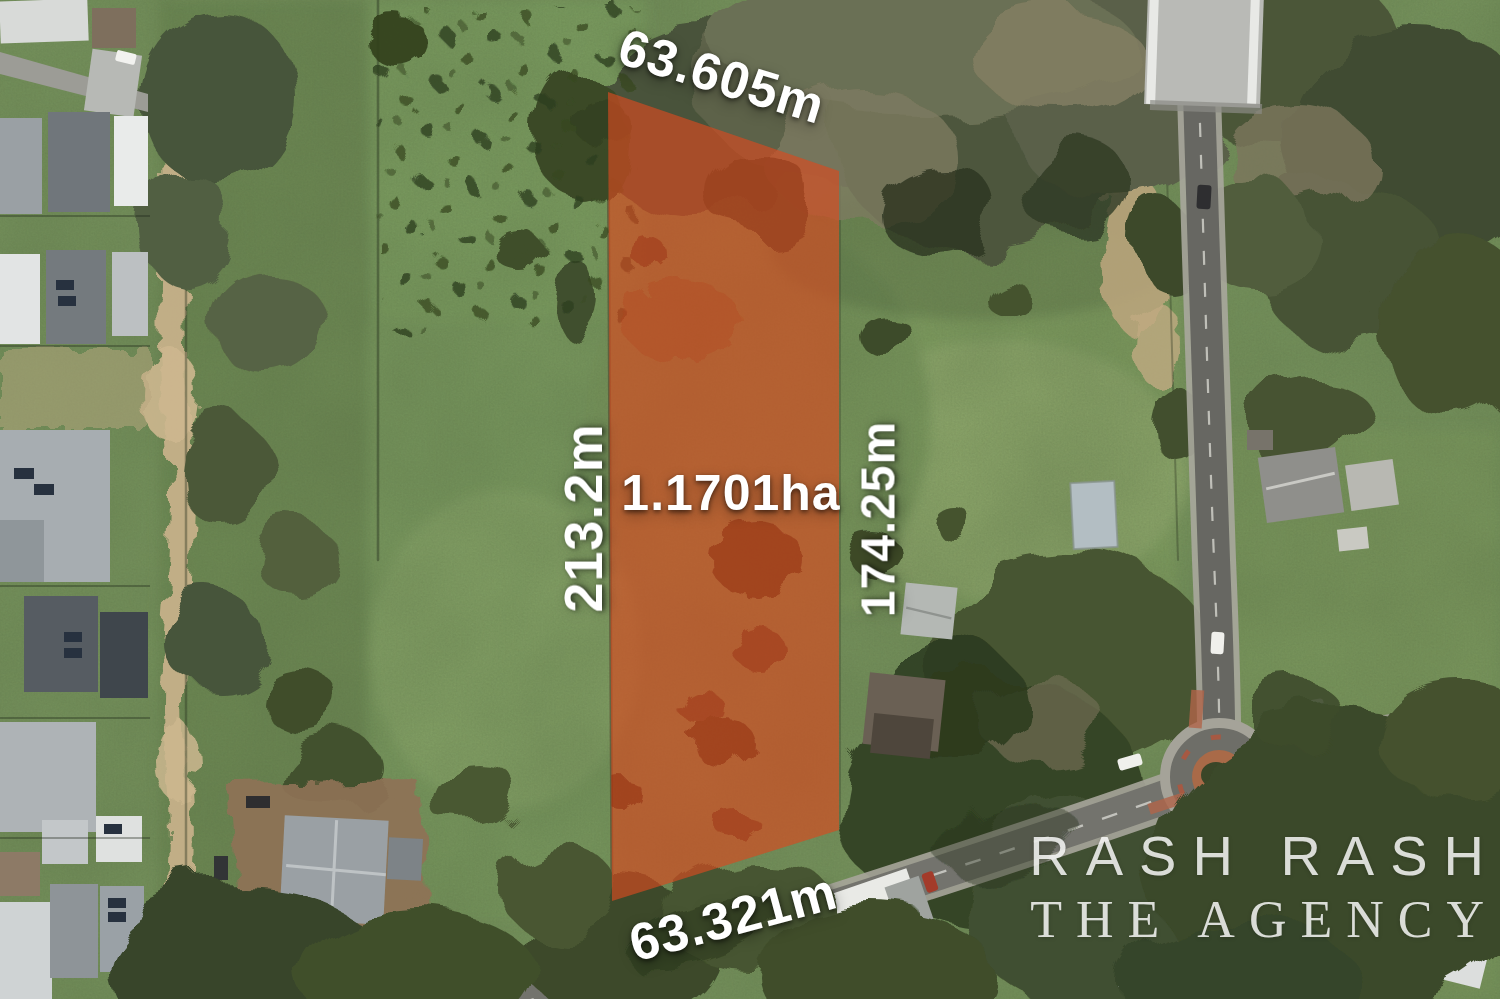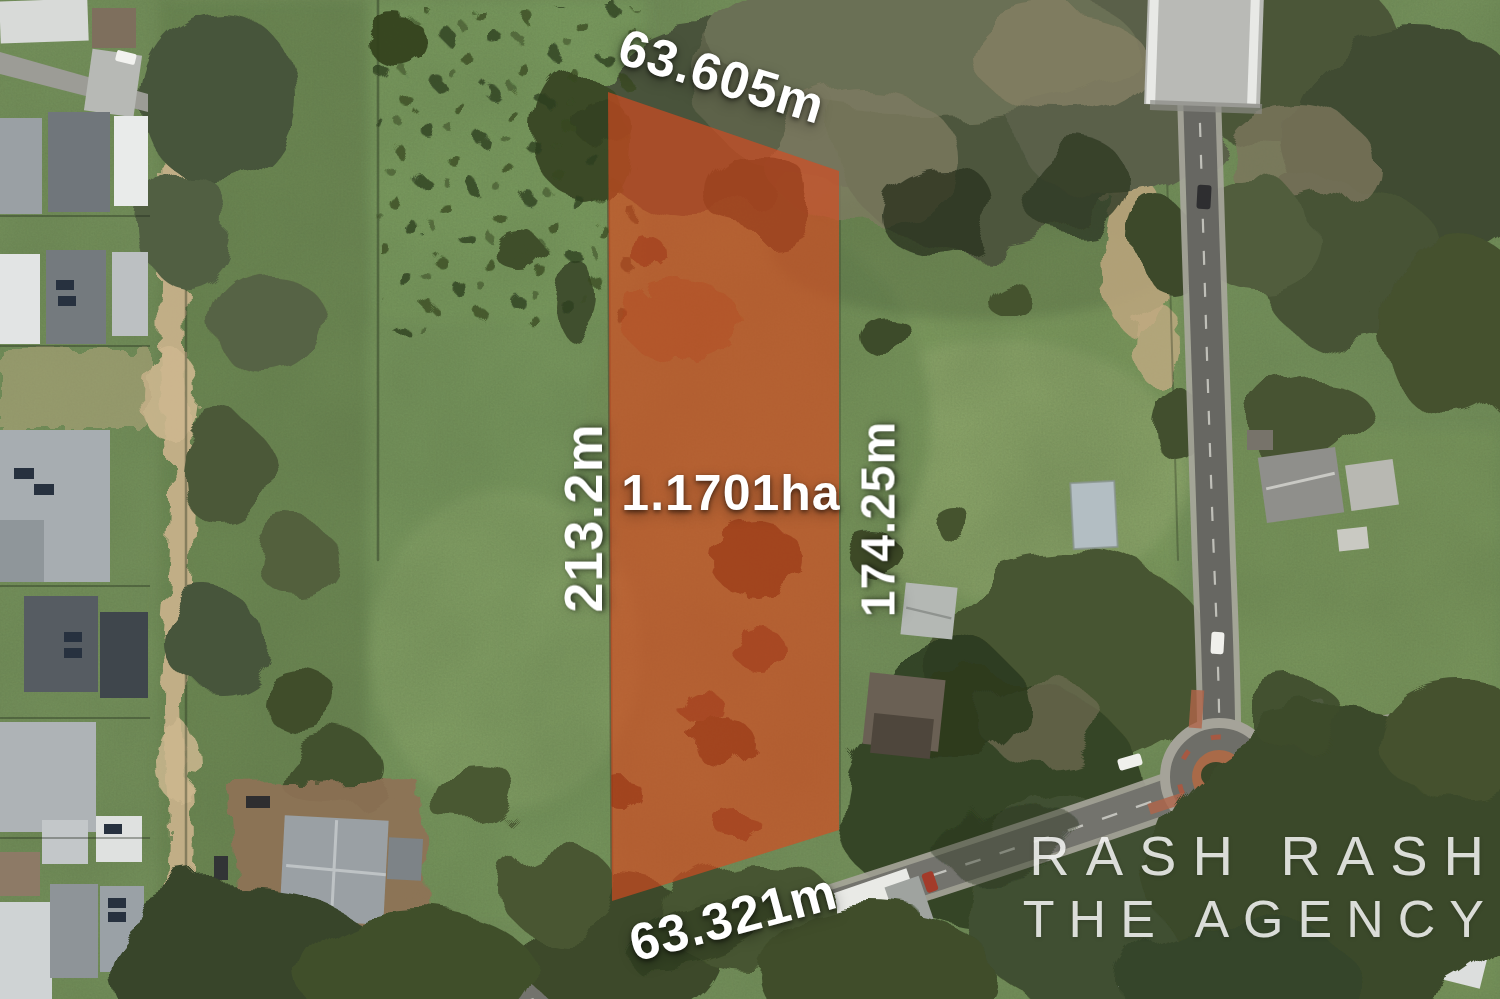--- a/index.html
+++ b/index.html
@@ -11,21 +11,21 @@
     text-shadow:0 2px 5px rgba(0,0,0,.6),0 5px 14px rgba(0,0,0,.35);}
   .dim-top{left:722px;top:76px;font-size:52px;transform:translate(-50%,-50%) rotate(17deg);}
   .dim-bottom{left:733px;top:917px;font-size:52px;transform:translate(-50%,-50%) rotate(-15deg);}
   .dim-left{left:583px;top:518px;font-size:54px;transform:translate(-50%,-50%) rotate(-90deg);}
   .dim-right{left:878px;top:519px;font-size:48px;transform:translate(-50%,-50%) rotate(-90deg);}
   .area-label{left:731px;top:493px;font-size:50px;transform:translate(-50%,-50%);}
   .watermark{position:absolute;right:16px;top:824px;text-align:right;
     color:rgba(255,255,255,.82);font-weight:400;line-height:1.15;
     text-shadow:0 1px 4px rgba(0,0,0,.18);}
   .wm1{font-size:56px;letter-spacing:16px;margin-right:-16px;}
-  .wm2{font-size:52px;letter-spacing:14px;margin-right:-14px;margin-top:2px;}
+  .wm2{font-size:52px;letter-spacing:14px;margin-right:-14px;margin-top:2px;font-family:Liberation Serif, serif;}
 </style>
 </head>
 <body>
 
 <div class="canvas">
 
 <svg class="scene" viewBox="0 0 1500 999" xmlns="http://www.w3.org/2000/svg">
   <defs>
     <filter id="rough" x="-25%" y="-25%" width="150%" height="150%">
       <feTurbulence type="fractalNoise" baseFrequency="0.035" numOctaves="3" seed="7" result="n"></feTurbulence>

